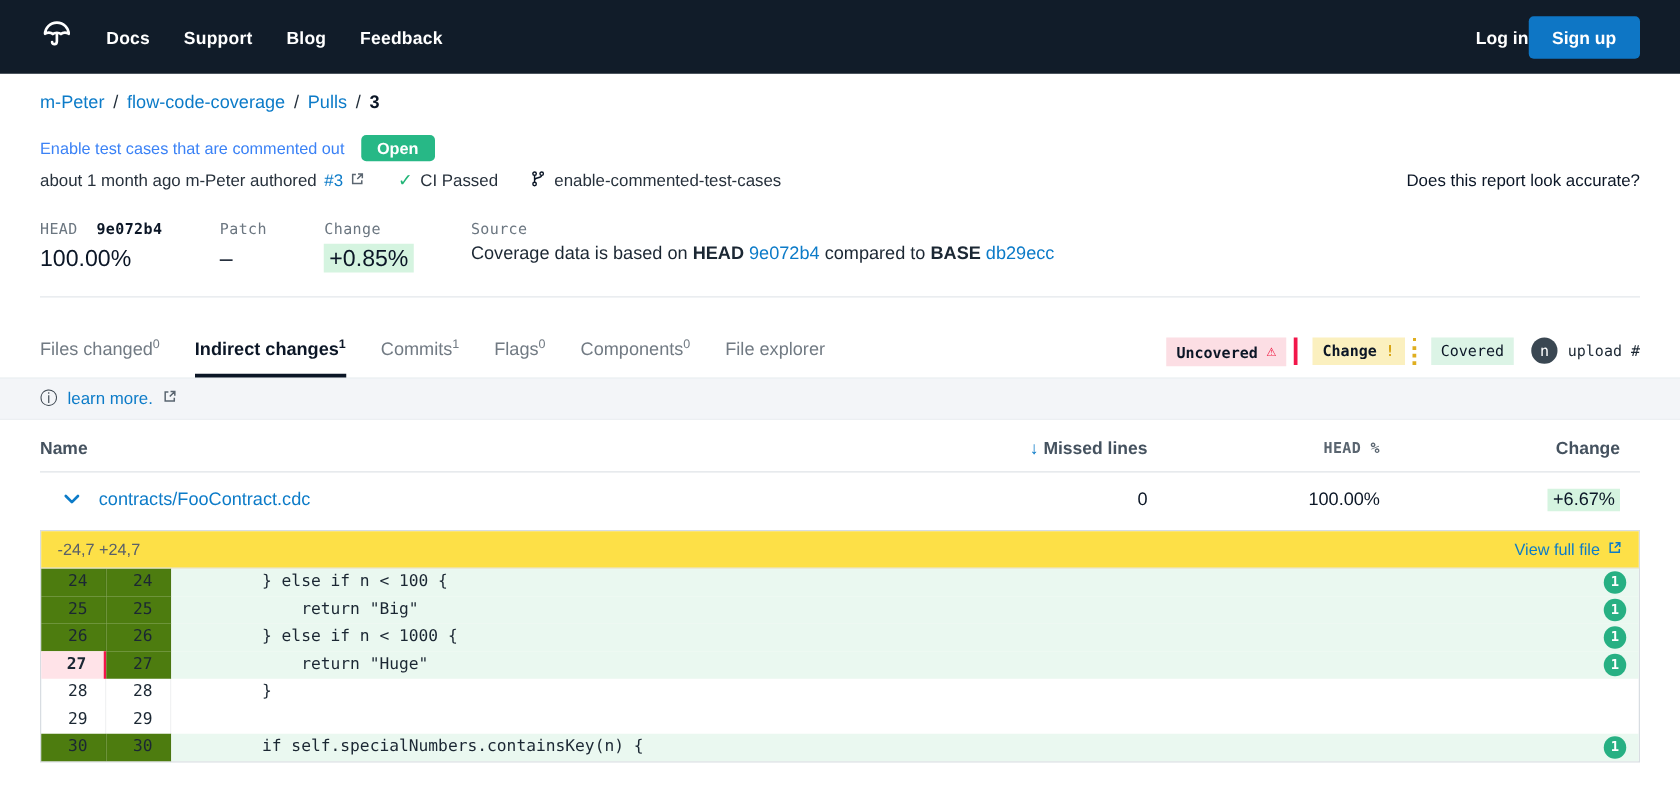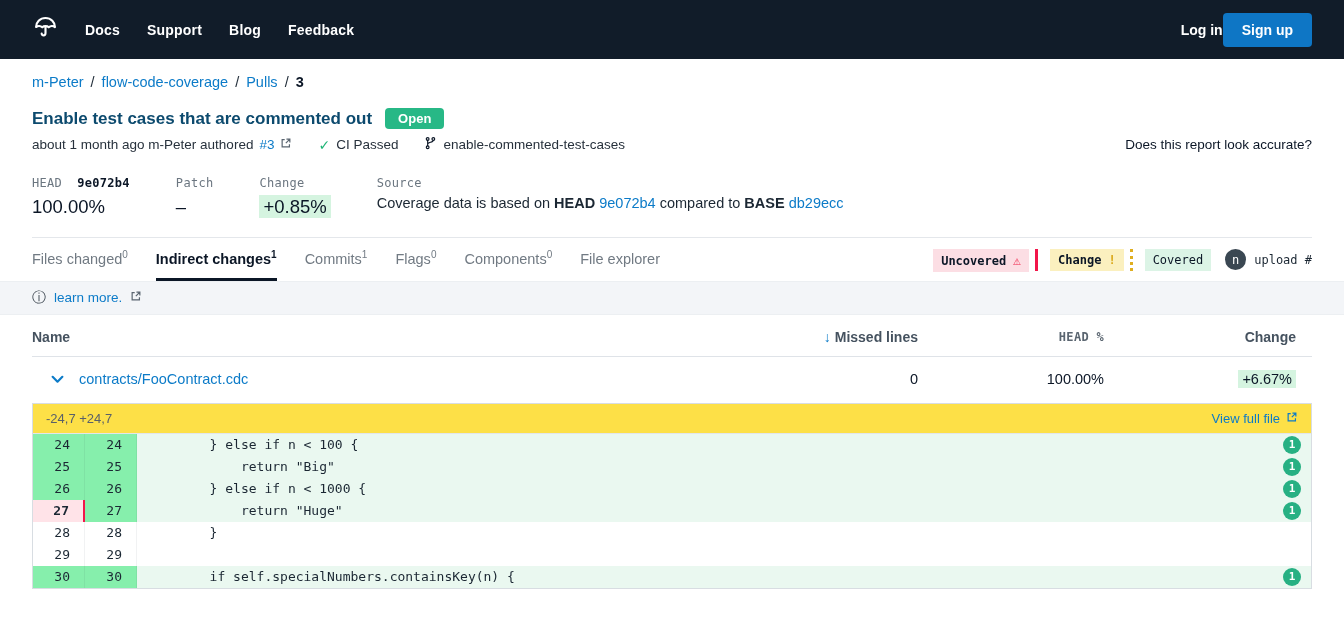--- a/index.html
+++ b/index.html
@@ -19,21 +19,21 @@
     font-family:inherit; }
 
   
   .breadcrumb { margin:15px 32px 0; font-size:14.5px; display:flex; gap:7px; align-items:center;}
   .breadcrumb a { color:#0c7bc8; text-decoration:none; cursor:pointer; }
   .crumb-sep { color:#222e3a; }
   .crumb-current { font-weight:700; color:#0b1626; }
 
   
   .title-row { margin:18px 32px 0; display:flex; align-items:center; gap:13px; }
-  .pull-title { font-size:17px; font-weight:700; color:#0c4a6e; }
+  .pull-title { font-size:13px; font-weight:400; color:#3b82f6; }
   .status-badge { background:#27b886; color:#fff; font-size:13px; font-weight:700;
     padding:3px 13px; border-radius:4px; }
   .meta-row { margin:7px 32px 0; display:flex; align-items:center; font-size:13.5px;
     color:#27313c; gap:6px; }
   .meta-row a { color:#0c7bc8; text-decoration:none; cursor:pointer; }
   .ext-icon { display:inline-block; vertical-align:-1px; }
   .meta-gap { width:14px; }
   .check-glyph { color:#21b577; font-weight:700; font-size:14px; }
   .accuracy { margin-left:auto; color:#0b1626; }
 
@@ -43,21 +43,21 @@
   .stat { margin-right:46px; }
   .stat-label { font-family:"DejaVu Sans Mono","Liberation Mono",monospace;
     font-size:12px; color:#6b7680; letter-spacing:.3px; }
   .stat-label b { color:#0b1626; }
   .stat-value { font-size:18.5px; color:#0b1626; margin-top:6px; }
   .hl-green { background:#d5f4e0; padding:1px 4px; }
   .source-text { font-size:14.5px; color:#1b2733; margin-top:5px; }
   .source-text a { color:#0c7bc8; text-decoration:none; cursor:pointer; }
 
   
-  .tabs-row { margin:11px 32px 0; display:flex; align-items:center; }
+  .tabs-row { margin:32px 32px 0; display:flex; align-items:center; }
   .tabs { display:flex; gap:28px; align-items:flex-end; }
   .tab { font-size:14.5px; color:#717a83; padding-bottom:11px; cursor:pointer;
     border-bottom:3px solid transparent; }
   .tab sup { font-size:10px; }
   .tab.active { color:#0b1626; font-weight:700; border-bottom-color:#0b1626; }
   .legend { margin-left:auto; display:flex; align-items:flex-start; padding-bottom:8px;
     font-family:"DejaVu Sans Mono","Liberation Mono",monospace; font-size:12px; }
   .chip { padding:4px 8px; display:flex; align-items:center; gap:7px; }
   .chip-uncovered { background:#fcdee4; font-weight:700; }
   .warn-glyph { color:#ef2349; font-size:13px; }
@@ -97,21 +97,21 @@
   .diff { margin:1px 32px 0; border:1px solid #d8dde2; }
   .diff-head { background:#fde047; border-bottom:1px solid #e3e6ea; padding:7px 13px;
     display:flex; align-items:flex-end; font-size:13px; }
   .hunk { color:#596069; }
   .view-full { margin-left:auto; color:#0c7bc8; text-decoration:none; cursor:pointer;
     display:flex; align-items:center; gap:6px; }
   .code-line { display:flex; height:22px; position:relative; font-family:"DejaVu Sans Mono","Liberation Mono",monospace; font-size:13px; }
   .gut { width:52px; text-align:right; padding-right:14px; line-height:22px;
     color:#1b2733; border-right:1px solid rgba(10,30,50,0.06); }
   .code { flex:1; white-space:pre; line-height:22px; padding-left:10px; color:#1b2733; }
-  .cov .gut { background:#86efac; }
+  .cov .gut { background:#4d7c0f; }
   .cov .code { background:#eaf8f0; }
   .gut-old-uncov { background:#ffe3e8 !important; font-weight:700;
     border-right:2px solid #f2164a !important; }
   .upload-badge { position:absolute; right:10px; top:2px; width:18px; height:18px;
     border-radius:50%; background:#27b083; color:#fff; font-size:11px; font-weight:700;
     display:flex; align-items:center; justify-content:center; cursor:default; }
 </style>
 </head>
 <body>
 

